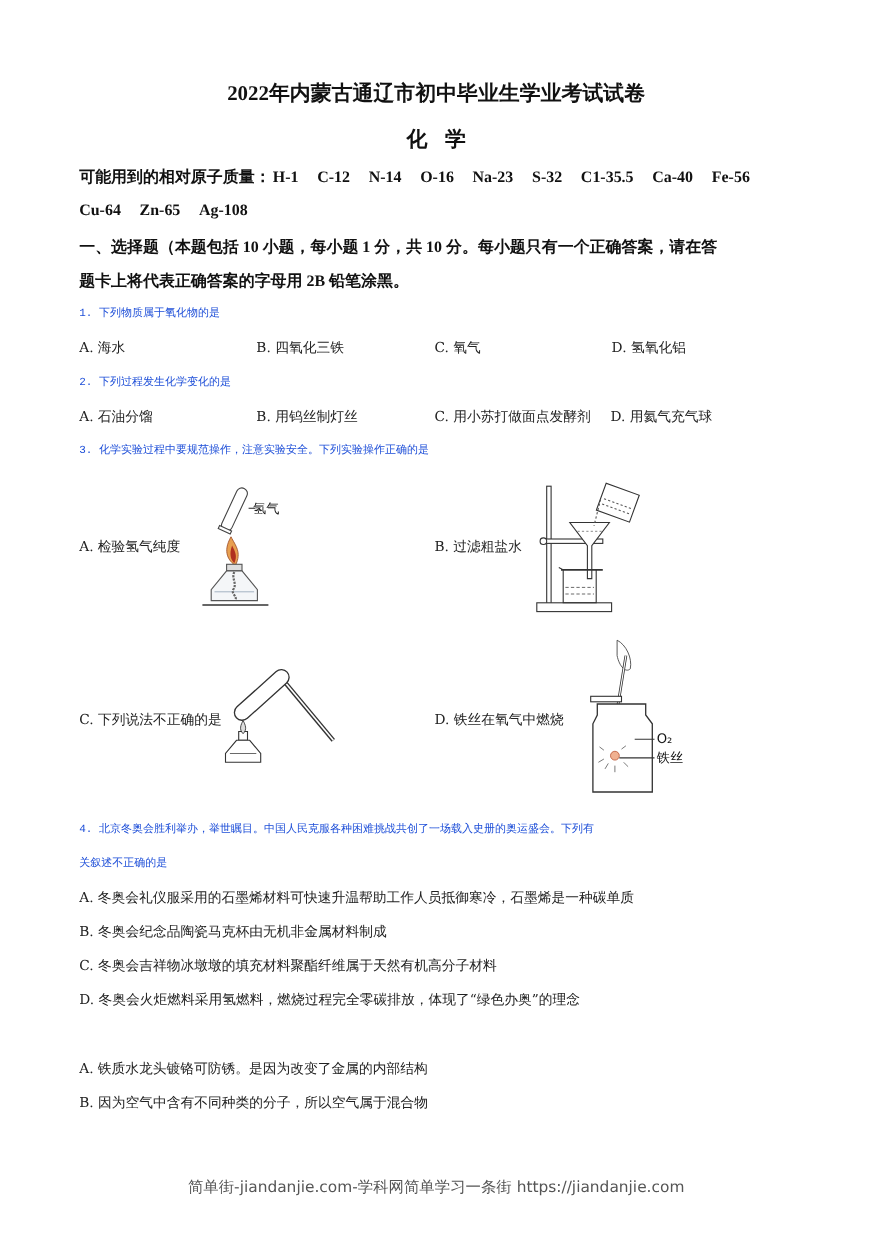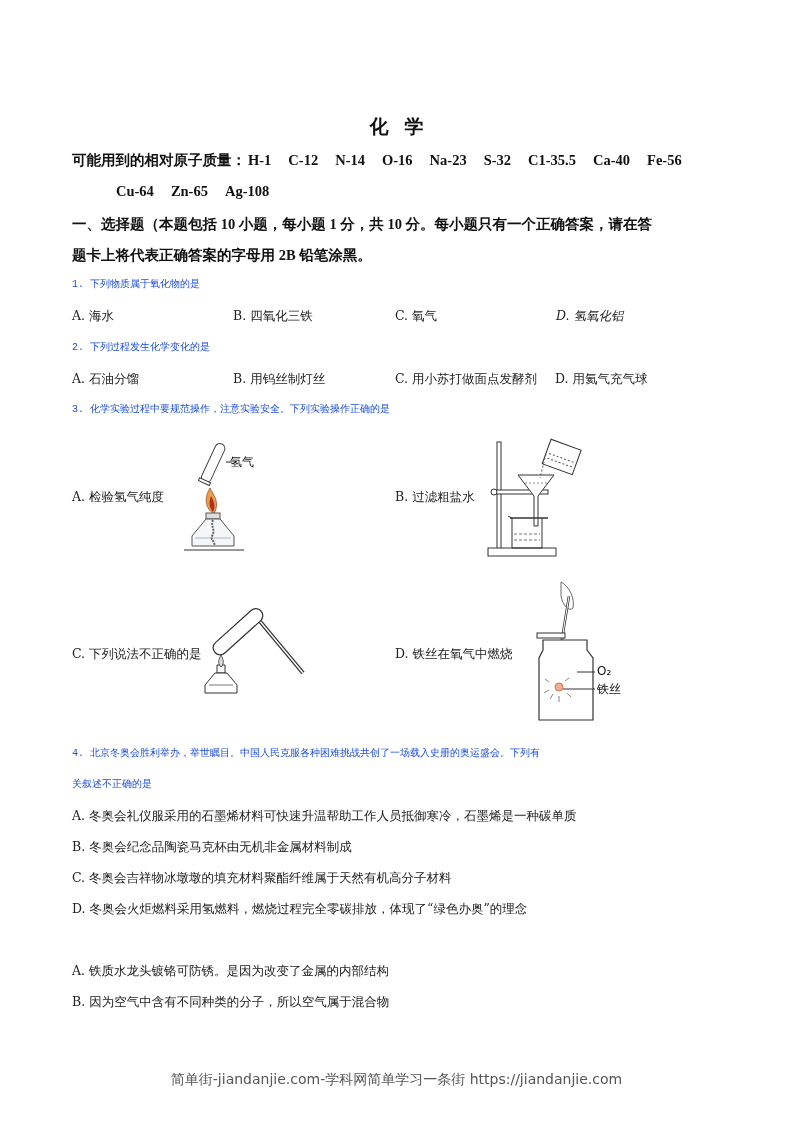--- a/index.html
+++ b/index.html
@@ -14,37 +14,38 @@
   .atoms span { margin-right: 17px; }
   .footer { font-family: "DejaVu Sans", "Liberation Sans", sans-serif; font-size: 14px; color: #555; left: 0; width: 793px; text-align: center; top: 1071px; }
   .fig { position: absolute; }
   .fig-label { font-family: "DejaVu Sans", "Liberation Sans", sans-serif; font-size: 12px; color: #111; position: absolute; white-space: nowrap; text-align: center; }
 </style>
 </head>
 <body>
 
 <div class="page">
 
+  <div class="abs title">2022年内蒙古通辽市初中毕业生学业考试试卷</div>
   <div class="abs subtitle">化学</div>
 
   <div class="abs bold atoms" style="left:72px; top:151px;">
     <span style="margin-right:2px;">可能用到的相对原子质量：</span><span>H-1</span><span>C-12</span><span>N-14</span><span>O-16</span><span>Na-23</span><span>S-32</span><span>C1-35.5</span><span>Ca-40</span><span style="margin-right:0">Fe-56</span>
   </div>
-  <div class="abs bold atoms" style="left:72px; top:183px;margin-left:44px;">
+  <div class="abs bold atoms" style="left:72px; top:183px;">
     <span>Cu-64</span><span>Zn-65</span><span>Ag-108</span>
   </div>
 
   <div class="abs bold" style="left:72px; top:215px;">一、选择题（本题包括 10 小题，每小题 1 分，共 10 分。每小题只有一个正确答案，请在答</div>
   <div class="abs bold" style="left:72px; top:246px;">题卡上将代表正确答案的字母用 2B 铅笔涂黑。</div>
 
   <div class="abs q" style="left:72px; top:277px;">1. 下列物质属于氧化物的是</div>
   <div class="abs opt" style="left:72px; top:308px;">A. 海水</div>
   <div class="abs opt" style="left:233px; top:308px;">B. 四氧化三铁</div>
   <div class="abs opt" style="left:395px; top:308px;">C. 氧气</div>
-  <div class="abs opt" style="left:556px; top:308px;font-style:italic;">D. 氢氧化铝</div>
+  <div class="abs opt" style="left:556px; top:308px;">D. 氢氧化铝</div>
 
   <div class="abs q" style="left:72px; top:340px;">2. 下列过程发生化学变化的是</div>
   <div class="abs opt" style="left:72px; top:371px;">A.  石油分馏</div>
   <div class="abs opt" style="left:233px; top:371px;">B.  用钨丝制灯丝</div>
   <div class="abs opt" style="left:395px; top:371px;">C.  用小苏打做面点发酵剂</div>
   <div class="abs opt" style="left:555px; top:371px;">D.  用氦气充气球</div>
 
   <div class="abs q" style="left:72px; top:402px;">3. 化学实验过程中要规范操作，注意实验安全。下列实验操作正确的是</div>
 
   <div class="abs opt" style="left:72px; top:489px;">A.  检验氢气纯度</div>

